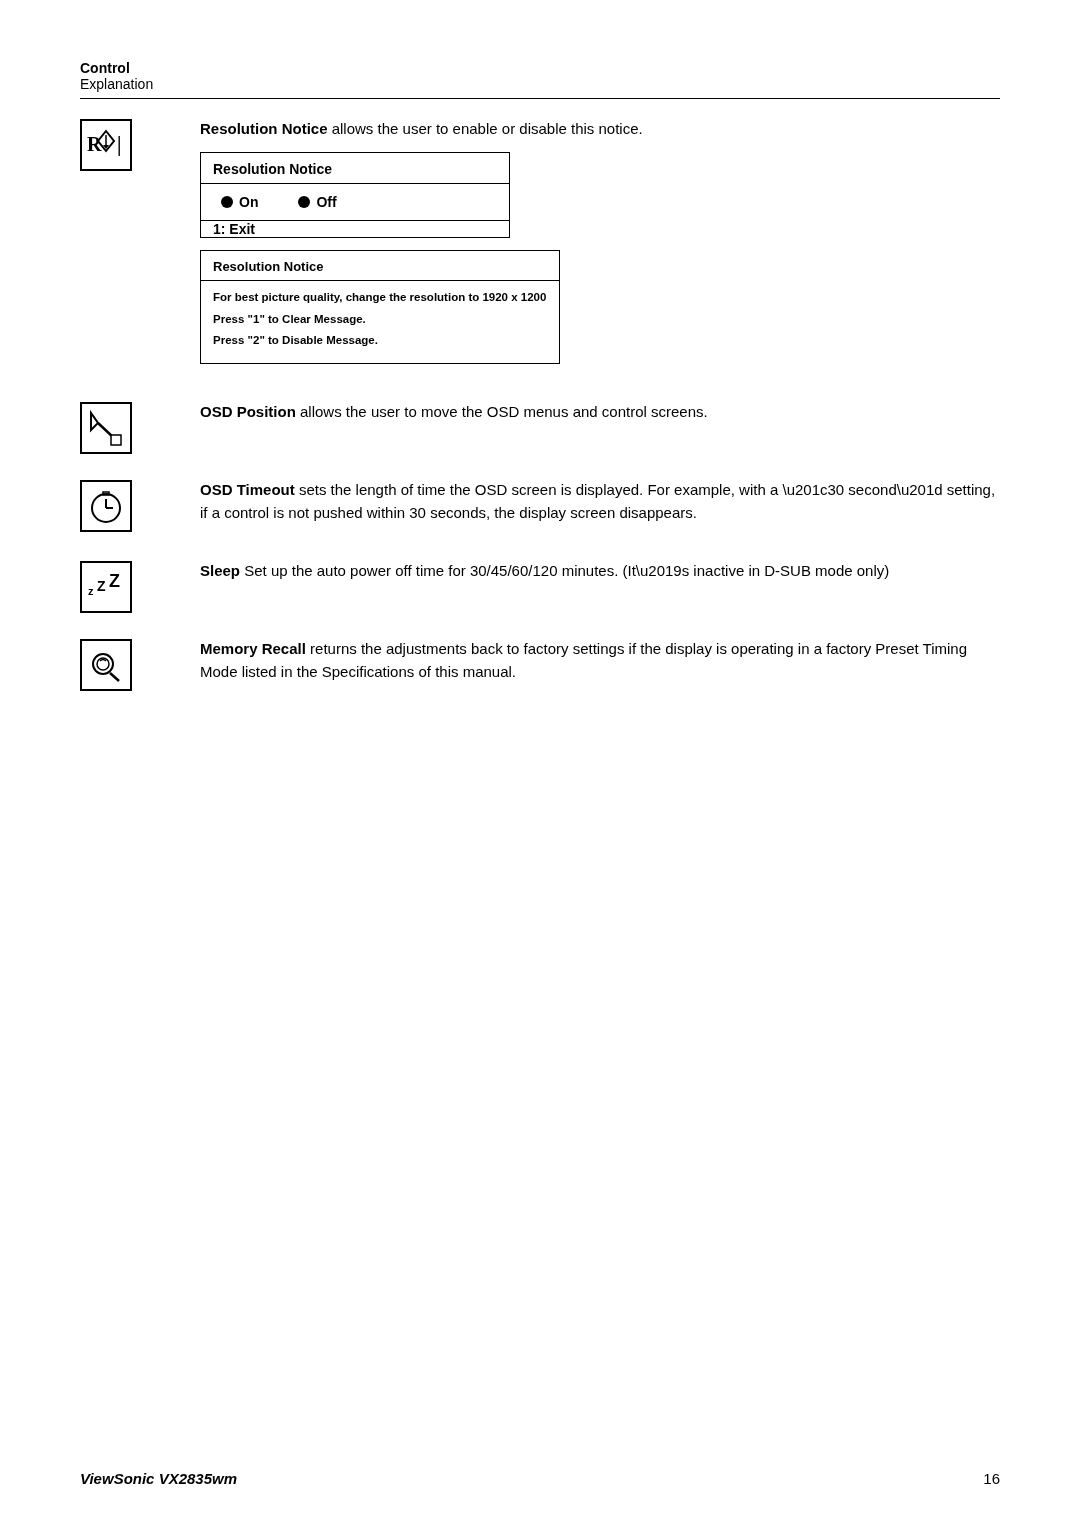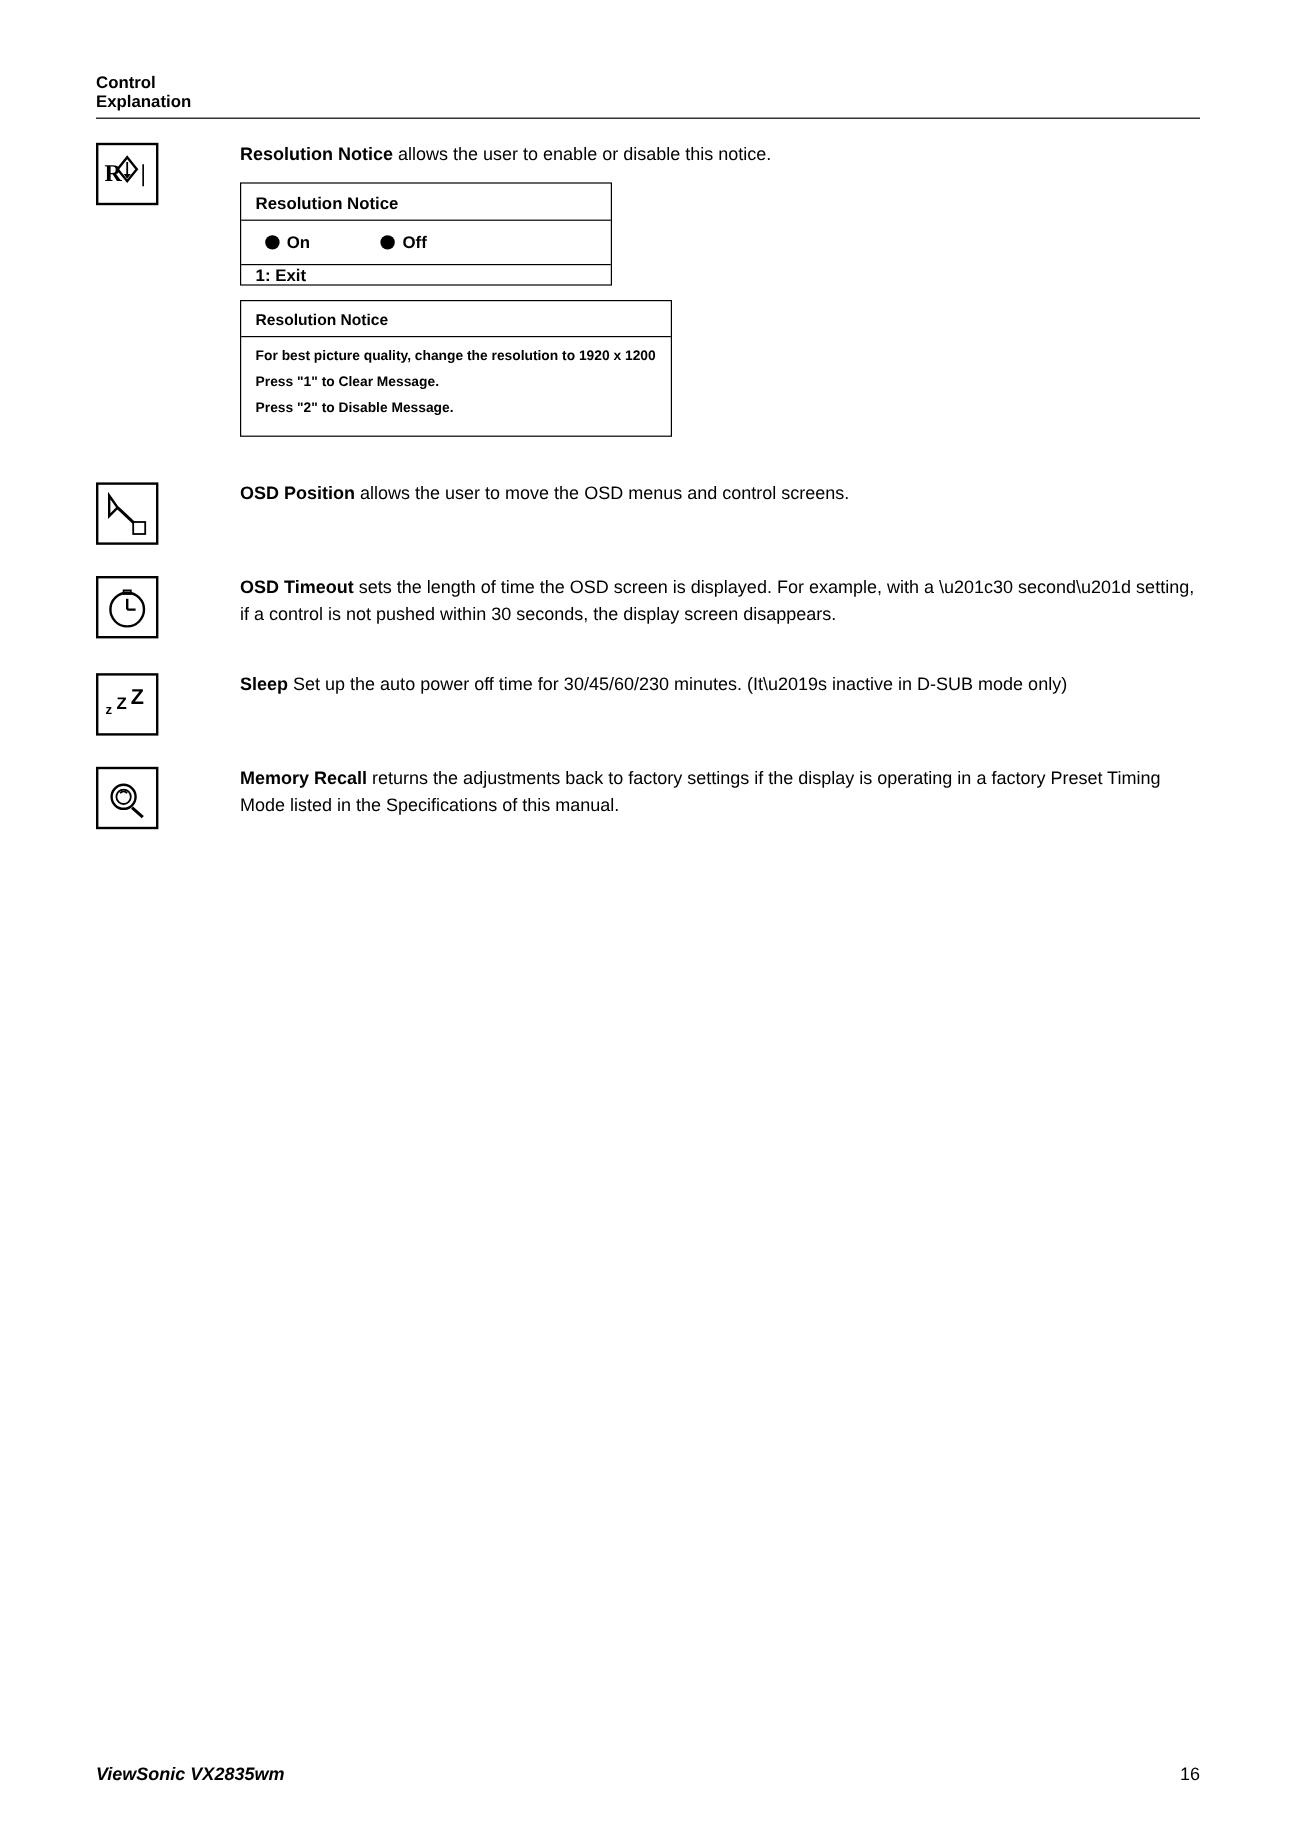--- a/index.html
+++ b/index.html
@@ -29,21 +29,21 @@
       margin-bottom: 18px;
     }
 
     .header-control {
       width: 120px;
       font-weight: bold;
       font-size: 14px;
     }
 
     .header-explanation {
-      font-weight: bold;
+      font-weight: normal;
       font-size: 14px;
     }
 
     
     .content-section {
       display: flex;
       flex-direction: row;
       margin-bottom: 24px;
       align-items: flex-start;
     }
@@ -87,21 +87,21 @@
       font-size: 14px;
       padding: 8px 12px 6px 12px;
       border-bottom: 1px solid #000;
     }
 
     .popup-box-row {
       display: flex;
       flex-direction: row;
       align-items: center;
       padding: 10px 20px;
-      gap: 59px;
+      gap: 40px;
     }
 
     .popup-radio-item {
       display: flex;
       align-items: center;
       gap: 6px;
       font-size: 14px;
       font-weight: bold;
     }
 
@@ -276,21 +276,21 @@
       <div class="icon-box">
         <svg width="44" height="44" viewBox="0 0 44 44">
           <text x="4" y="30" font-family="Arial" font-weight="bold" font-size="11" fill="#000">z</text>
           <text x="13" y="26" font-family="Arial" font-weight="bold" font-size="14" fill="#000">Z</text>
           <text x="25" y="22" font-family="Arial" font-weight="bold" font-size="18" fill="#000">Z</text>
         </svg>
       </div>
     </div>
     <div class="text-cell">
       <p class="para-text">
-        <strong>Sleep</strong><span> Set up the auto power off time for 30/45/60/230 minutes. (It\u2019s inactive in D-SUB mode only)</span>
+        <strong>Sleep</strong><span> Set up the auto power off time for 30/45/60/120 minutes. (It\u2019s inactive in D-SUB mode only)</span>
       </p>
     </div>
   </div>
 
   <div class="content-section">
     <div class="icon-cell">
       <div class="icon-box">
         <svg width="40" height="40" viewBox="0 0 40 40">
 
           <circle cx="17" cy="19" r="10" fill="none" stroke="#000" stroke-width="2"></circle>

